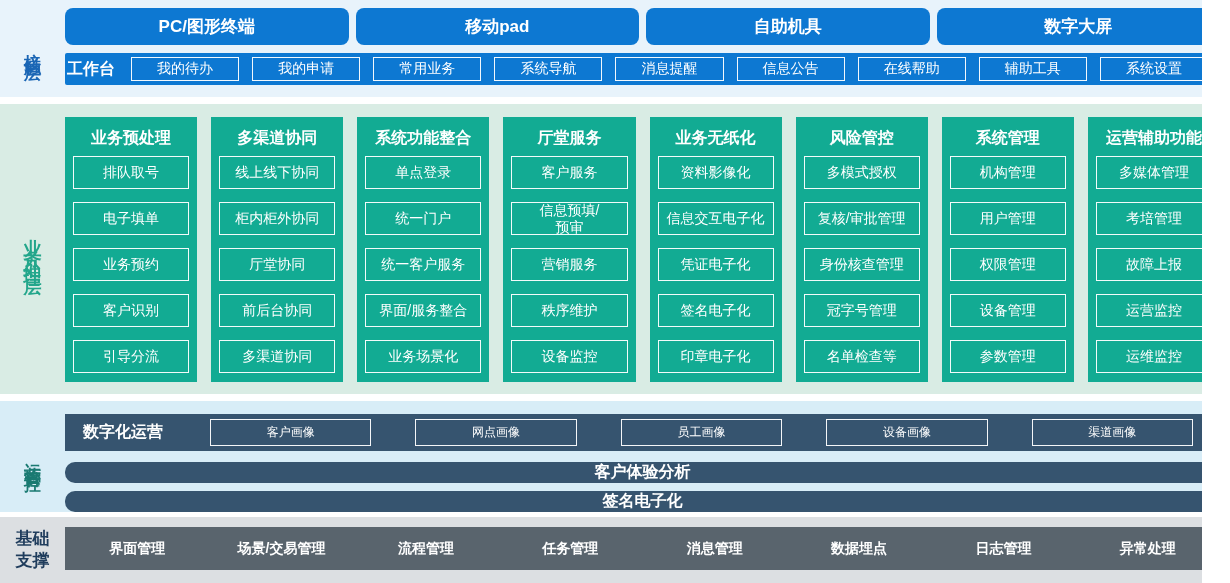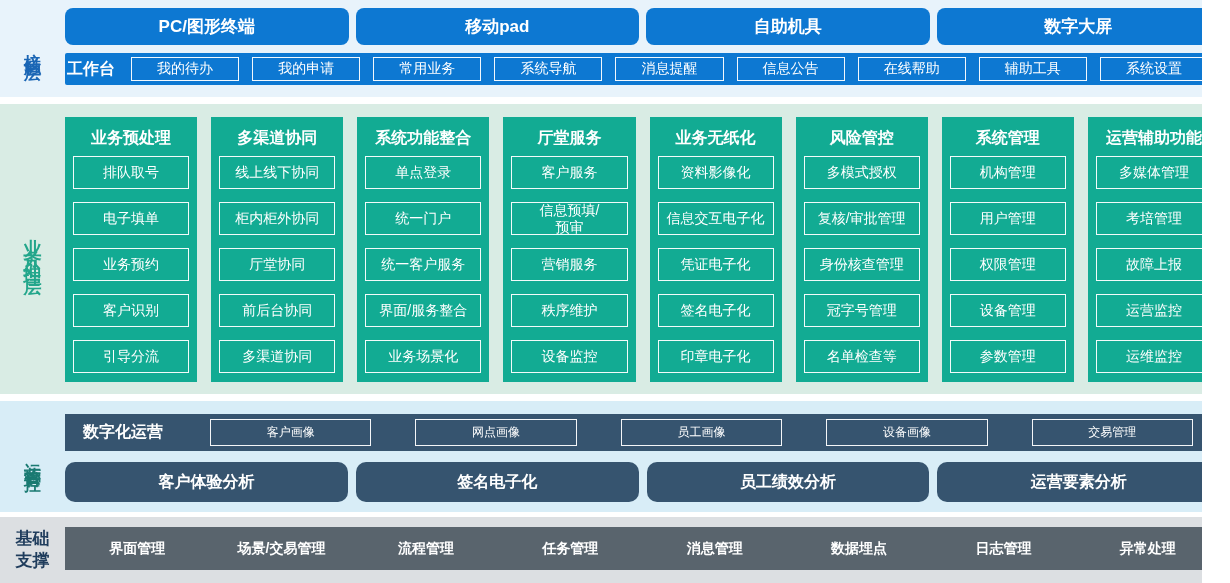--- a/index.html
+++ b/index.html
@@ -48,21 +48,21 @@
   .col-title{color:#fff;font-weight:bold;font-size:16px;text-align:center;height:30px;line-height:30px;flex:none;white-space:nowrap;}
   .col-items{display:flex;flex-direction:column;gap:13px;margin-top:3px;}
   .col-item{height:33px;border:1px solid rgba(255,255,255,.95);color:#fff;font-size:14px;display:flex;align-items:center;justify-content:center;text-align:center;white-space:pre-line;line-height:1.15;}
 
   
   .layer-ops .content{padding-top:13px;}
   .digital-bar{height:37px;background:var(--slate-blue);display:flex;align-items:center;padding:0 27px 0 18px;}
   .digital-label{color:#fff;font-weight:bold;font-size:16px;flex:none;margin-right:20px;}
   .digital-items{flex:1;display:flex;gap:17px;}
   .digital-item{flex:1;height:27px;border:1px solid rgba(255,255,255,.95);color:#fff;font-size:12px;display:flex;align-items:center;justify-content:center;white-space:nowrap;margin-left:27px;}
-  .analysis-row{margin-top:11px;display:flex;gap:8px;height:40px;}
+  .analysis-row{margin-top:11px;display:flex;gap:8px;height:40px;flex-direction:column;}
   .analysis-item{flex:1;background:var(--slate-blue);border-radius:10px;color:#fff;font-weight:bold;font-size:16px;display:flex;align-items:center;justify-content:center;}
 
   
   .layer-base .content{padding-top:10px;}
   .base-items{display:flex;height:43px;font-weight:bold;}
   .base-item{flex:1;background:var(--dark-gray);color:#fff;font-size:14px;display:flex;align-items:center;justify-content:center;white-space:nowrap;}
 </style>
 </head>
 <body>
 
@@ -192,21 +192,21 @@
       <span class="vlabel vlabel-ops">运营管控</span>
     </div>
     <div class="content">
       <div class="digital-bar">
         <span class="digital-label">数字化运营</span>
         <div class="digital-items">
             <div class="digital-item">客户画像</div>
             <div class="digital-item">网点画像</div>
             <div class="digital-item">员工画像</div>
             <div class="digital-item">设备画像</div>
-            <div class="digital-item">交易管理</div>
+            <div class="digital-item">渠道画像</div>
           </div>
       </div>
       <div class="analysis-row">
           <div class="analysis-item">客户体验分析</div>
           <div class="analysis-item">签名电子化</div>
           <div class="analysis-item">员工绩效分析</div>
           <div class="analysis-item">运营要素分析</div>
         </div>
     </div>
   </section>

